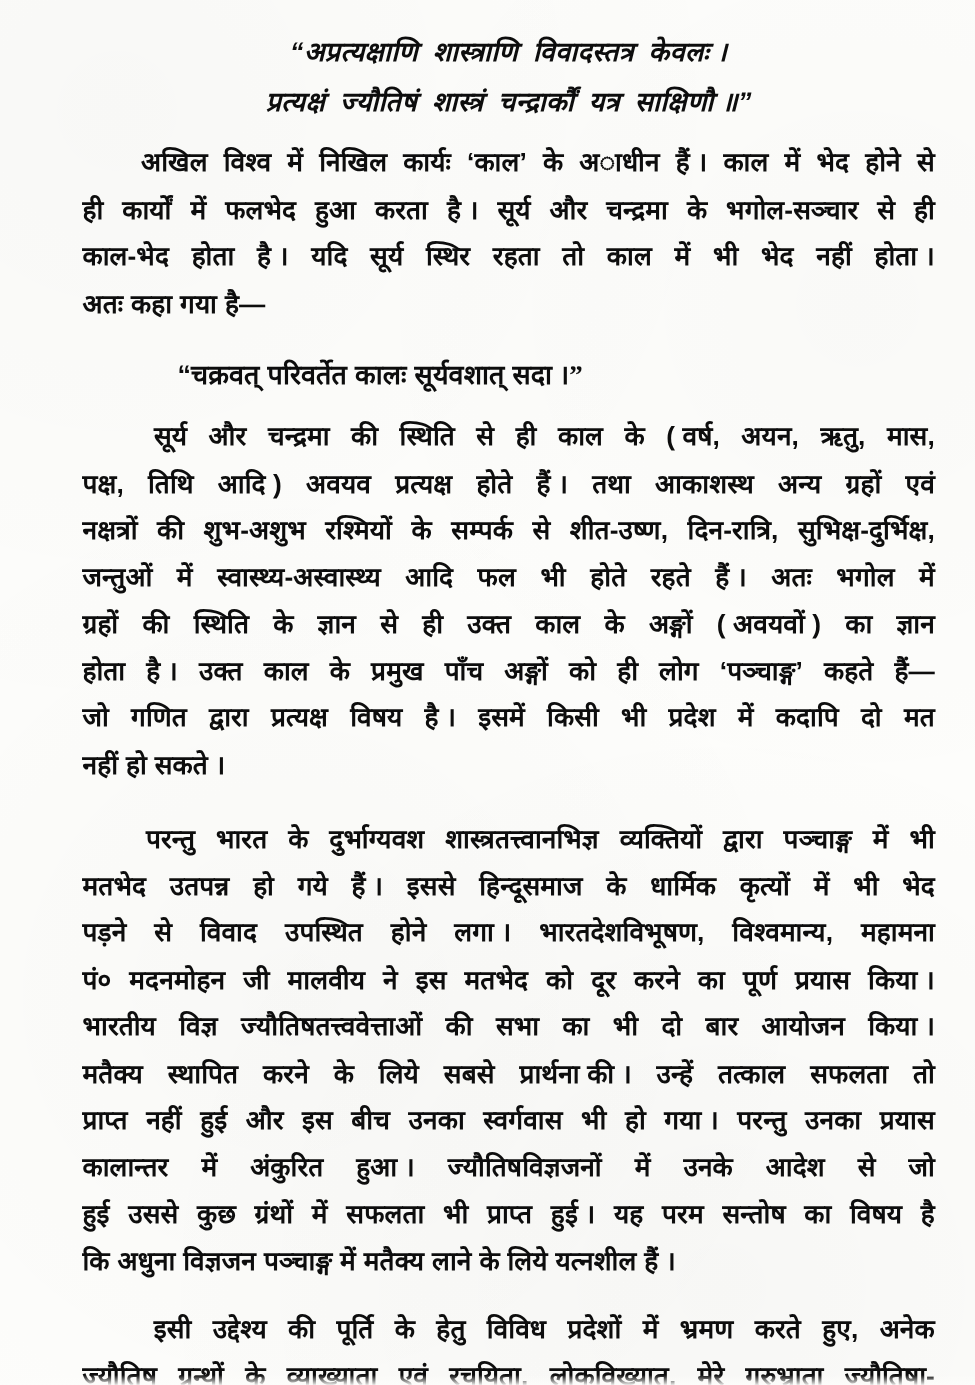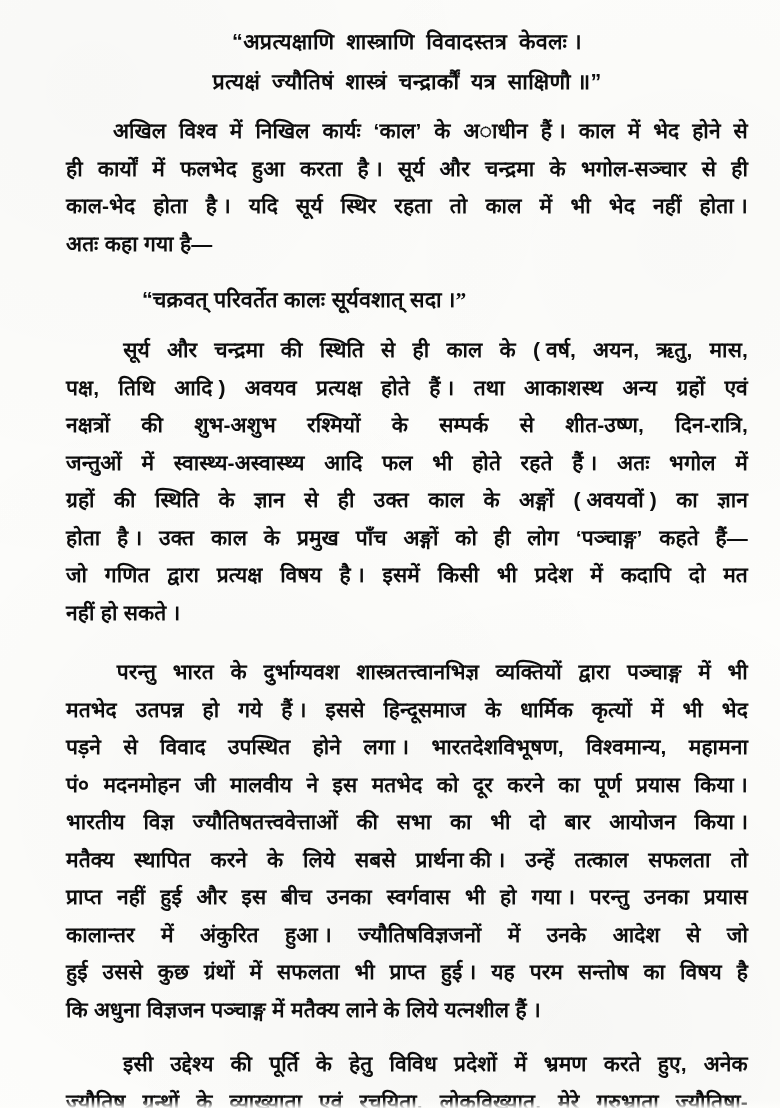--- a/index.html
+++ b/index.html
@@ -68,20 +68,21 @@
   .ind-para    { width: 34px; }
   .ind-para2   { width: 40px; }
   .ind-quote   { width: 76px; }
 
   
   .verse {
     font-size: 21.5px;
     line-height: 40px;
     font-weight: 700;
     letter-spacing: 0.3px;
+    font-style: italic;
   }
   .verse .w + .w { margin-left: 0.62em; }
 
   
   .shloka {
     font-size: 21.5px;
     line-height: 42px;
     font-weight: 700;
     align-items: flex-end;
   }
@@ -228,20 +229,21 @@
     <div class="line just">
       <span class="w">नक्षत्रों</span>
       <span class="w">की</span>
       <span class="w">शुभ-अशुभ</span>
       <span class="w">रश्मियों</span>
       <span class="w">के</span>
       <span class="w">सम्पर्क</span>
       <span class="w">से</span>
       <span class="w">शीत-उष्ण,</span>
       <span class="w">दिन-रात्रि,</span>
+      <span class="w">सुभिक्ष-दुर्भिक्ष,</span>
     </div>
     <div class="line just">
       <span class="w">जन्तुओं</span>
       <span class="w">में</span>
       <span class="w">स्वास्थ्य-अस्वास्थ्य</span>
       <span class="w">आदि</span>
       <span class="w">फल</span>
       <span class="w">भी</span>
       <span class="w">होते</span>
       <span class="w">रहते</span>

